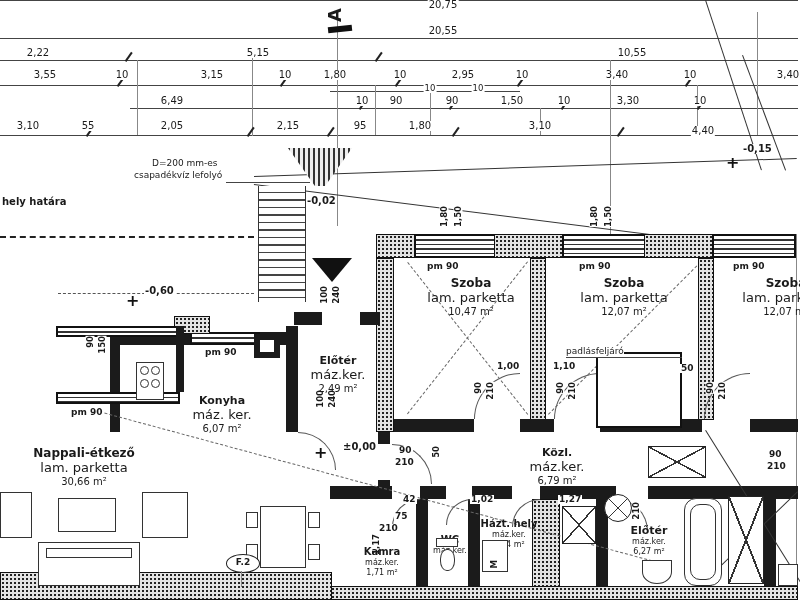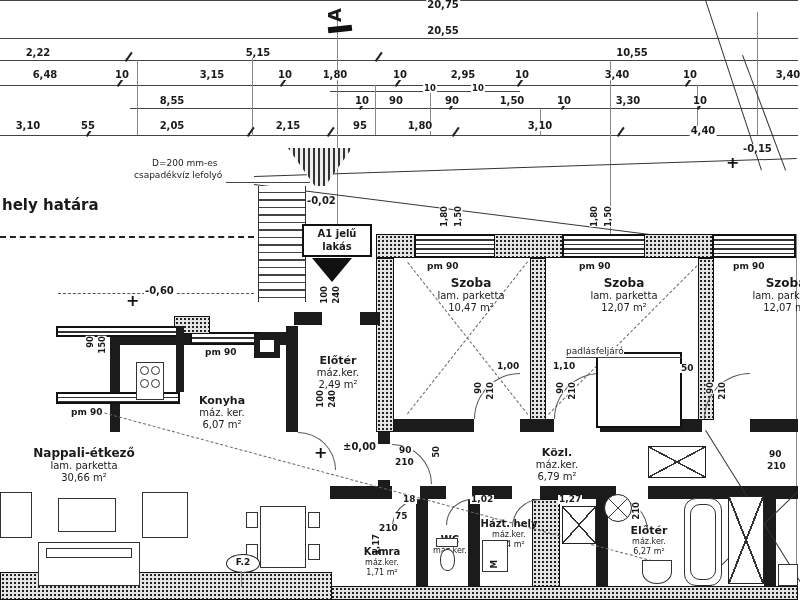--- a/index.html
+++ b/index.html
@@ -1,30 +1,30 @@
 <!DOCTYPE html>
 <html><head>
 <meta charset="utf-8">
 <style>
   html,body{margin:0;padding:0;background:#fff}
   #canvas{position:relative;width:800px;height:600px;background:#fff;overflow:hidden;
           font-family:"DejaVu Sans",sans-serif;color:#1a1a1a}
   .dl{position:absolute;height:1px;background:#444}
   .vl{position:absolute;width:1px;background:#888}
-  .dim{position:absolute;transform:translateX(-50%);font-size:10px;font-weight:bold;background:#fff;padding:0 1px;line-height:1;white-space:nowrap}
+  .dim{position:absolute;transform:translateX(-50%);font-size:10px;font-weight:normal;background:#fff;padding:0 1px;line-height:1;white-space:nowrap}
   .dim.sm{font-size:8.5px}
   .dim2{position:absolute;font-size:9px;font-weight:bold;background:#fff;line-height:1;white-space:nowrap;padding:0 1px}
   .tick{position:absolute;width:11px;height:1.5px;background:#222;transform:rotate(-55deg)}
   .wall{position:absolute;background:#1b1b1b}
   .speckle{position:absolute;background-color:#e3e3e3;background-image:radial-gradient(#222 1px,transparent 1.2px);background-size:4px 4px;border:1px solid #111;box-sizing:border-box}
   .win{position:absolute;border:2px solid #111;background:repeating-linear-gradient(180deg,#fff 0 3px,#333 3px 4.5px);box-sizing:border-box}
   .vtext{position:absolute;writing-mode:vertical-rl;transform:rotate(180deg);font-size:8.5px;font-weight:bold;line-height:1;white-space:nowrap;background:#fff}
   .room{position:absolute;text-align:center;transform:translateX(-50%);line-height:1.2;white-space:nowrap}
   .room .nm{font-weight:bold;font-size:12px}
-  .room .fin{font-size:10px}
+  .room .fin{font-size:13px}
   .room .ar{font-size:10px}
   .room.small .nm{font-size:10px}
   .room.small .fin,.room.small .ar{font-size:8px}
   .lvl{position:absolute;font-size:10px;font-weight:bold;background:#fff;padding:0 1px;line-height:1}
   .plus{position:absolute;font-size:16px;font-weight:bold;line-height:10px;color:#111}
   .dash{position:absolute;border-top:2px dashed #222}
   .dashthin{position:absolute;border-top:1px dashed #555}
   .sl{position:absolute;height:0;border-top:1.5px solid #333;transform-origin:0 0}
   .dd{position:absolute;height:0;border-top:1.5px dashed #666;transform-origin:0 0}
   .arc{position:absolute;box-sizing:border-box}
@@ -32,21 +32,21 @@
   .arc.tr{border-right:1.4px solid #555;border-top:1.4px solid #555;border-radius:0 100% 0 0}
   .box{position:absolute;border:2px solid #111;background:#fff;box-sizing:border-box}
   .xbox{position:absolute;border:1.5px solid #222;box-sizing:border-box;background:
     linear-gradient(to top right,transparent 48.5%,#333 48.5%,#333 51.5%,transparent 51.5%),
     linear-gradient(to bottom right,transparent 48.5%,#333 48.5%,#333 51.5%,transparent 51.5%),#fff}
   .ramp{position:absolute;border-left:1.5px solid #333;border-right:1.5px solid #333;background:repeating-linear-gradient(180deg,#fff 0 6px,#444 6px 7.5px)}
   .funnel{position:absolute;background:repeating-linear-gradient(90deg,#333 0 2px,#eee 2px 5px);clip-path:polygon(0 0,100% 0,58% 100%,42% 100%)}
   .tri{position:absolute;width:0;height:0;border-left:20px solid transparent;border-right:20px solid transparent;border-top:24px solid #111}
   .aptbox{position:absolute;border:2px solid #111;background:#fff;font-size:10px;font-weight:bold;text-align:center;padding:2px 4px;line-height:1.25}
   .note{position:absolute;font-size:9px;line-height:1.2;background:#fff;white-space:nowrap}
-  .note.b{font-weight:bold;font-size:15px}
+  .note.b{font-weight:bold;font-size:10px}
   .oval{position:absolute;border:1.5px solid #222;border-radius:50%;font-size:9px;font-weight:bold;text-align:center;line-height:15px;background:#fff}
   .furn{position:absolute;border:1.5px solid #333;background:#fff;box-sizing:border-box}
   .burner{position:absolute;width:9px;height:9px;border:1px solid #333;border-radius:50%;box-sizing:border-box}
   .seclabel{position:absolute;font-weight:bold;font-size:18px;transform:rotate(-90deg);line-height:1}
   .secbar{position:absolute;background:#111;width:24px;height:6px;transform:rotate(-6deg)}
 </style>
 </head>
 <body>
 
 <div id="canvas">
@@ -86,36 +86,36 @@
   <div class="tick" style="left:450px;top:131px"></div>
   <div class="tick" style="left:615px;top:131px"></div>
 
   <span class="dim" style="left:443px;top:0">20,75</span>
   <span class="dim" style="left:443px;top:26px">20,55</span>
 
   <span class="dim" style="left:38px;top:48px">2,22</span>
   <span class="dim" style="left:258px;top:48px">5,15</span>
   <span class="dim" style="left:632px;top:48px">10,55</span>
 
-  <span class="dim" style="left:45px;top:70px">6,48</span>
+  <span class="dim" style="left:45px;top:70px">3,55</span>
   <span class="dim" style="left:122px;top:70px">10</span>
   <span class="dim" style="left:212px;top:70px">3,15</span>
   <span class="dim" style="left:285px;top:70px">10</span>
   <span class="dim" style="left:335px;top:70px">1,80</span>
   <span class="dim" style="left:400px;top:70px">10</span>
   <span class="dim" style="left:463px;top:70px">2,95</span>
   <span class="dim" style="left:522px;top:70px">10</span>
   <span class="dim" style="left:617px;top:70px">3,40</span>
   <span class="dim" style="left:690px;top:70px">10</span>
   <span class="dim" style="left:788px;top:70px">3,40</span>
 
   <span class="dim sm" style="left:430px;top:84px">10</span>
   <span class="dim sm" style="left:478px;top:84px">10</span>
 
-  <span class="dim" style="left:172px;top:96px">8,55</span>
+  <span class="dim" style="left:172px;top:96px">6,49</span>
   <span class="dim" style="left:362px;top:96px">10</span>
   <span class="dim" style="left:396px;top:96px">90</span>
   <span class="dim" style="left:452px;top:96px">90</span>
   <span class="dim" style="left:512px;top:96px">1,50</span>
   <span class="dim" style="left:564px;top:96px">10</span>
   <span class="dim" style="left:628px;top:96px">3,30</span>
   <span class="dim" style="left:700px;top:96px">10</span>
 
   <span class="dim" style="left:28px;top:121px">3,10</span>
   <span class="dim" style="left:88px;top:121px">55</span>
@@ -146,24 +146,20 @@
   <span class="plus" style="left:126px;top:296px">+</span>
   <span class="lvl" style="left:144px;top:286px">-0,60</span>
   <span class="plus" style="left:314px;top:448px">+</span>
   <span class="lvl" style="left:342px;top:442px">±0,00</span>
   <span class="plus" style="left:726px;top:158px">+</span>
   <span class="lvl" style="left:742px;top:144px">-0,15</span>
 
   <div class="ramp" style="left:258px;top:186px;width:46px;height:116px"></div>
   <div class="funnel" style="left:288px;top:148px;width:64px;height:38px"></div>
 
-  <div class="aptbox" style="left:302px;top:224px;width:58px">
-    <div>A1 jelű</div>
-    <div>lakás</div>
-  </div>
   <div class="tri" style="left:312px;top:258px"></div>
   <span class="vtext" style="left:320px;top:286px">100</span>
   <span class="vtext" style="left:332px;top:286px">240</span>
 
   <div class="speckle" style="left:376px;top:234px;width:40px;height:24px"></div>
   <div class="win" style="left:414px;top:234px;width:82px;height:24px"></div>
   <div class="speckle" style="left:494px;top:234px;width:70px;height:24px"></div>
   <div class="win" style="left:562px;top:234px;width:84px;height:24px"></div>
   <div class="speckle" style="left:644px;top:234px;width:70px;height:24px"></div>
   <div class="win" style="left:712px;top:234px;width:84px;height:24px"></div>
@@ -262,21 +258,21 @@
   <span class="dim2" style="left:394px;top:458px">210</span>
   <span class="dim2" style="left:394px;top:512px">75</span>
   <span class="dim2" style="left:378px;top:524px">210</span>
   <span class="dim2" style="left:768px;top:450px">90</span>
   <span class="dim2" style="left:766px;top:462px">210</span>
 
   <span class="dim2" style="left:496px;top:362px">1,00</span>
   <span class="dim2" style="left:552px;top:362px">1,10</span>
   <span class="dim2" style="left:680px;top:364px">50</span>
   <span class="vtext" style="left:432px;top:446px">50</span>
-  <span class="dim2" style="left:402px;top:495px">18</span>
+  <span class="dim2" style="left:402px;top:495px">42</span>
   <span class="dim2" style="left:470px;top:495px">1,02</span>
   <span class="dim2" style="left:558px;top:495px">1,27</span>
   <span class="vtext" style="left:372px;top:534px">1,17</span>
 
   <div class="room" style="left:471px;top:276px">
     <div class="nm">Szoba</div>
     <div class="fin">lam. parketta</div>
     <div class="ar">10,47 m²</div>
   </div>
   <div class="room" style="left:624px;top:276px">

